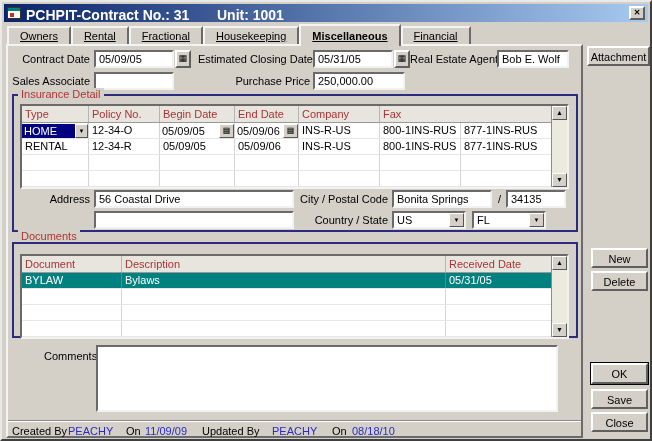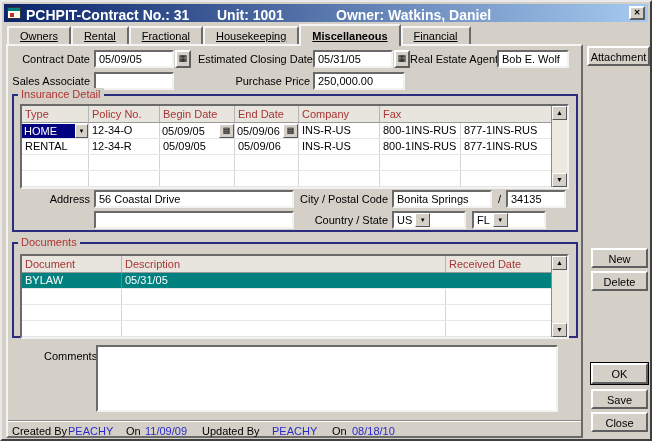--- a/index.html
+++ b/index.html
@@ -35,21 +35,21 @@
     position:absolute; left:4px; top:42px; width:577px; height:394px;
     background:#d4d0c8; border:2px solid; border-color:#f4f4f4 #6a6a6a #6a6a6a #f4f4f4;
   }
   .lbl { position:absolute; white-space:nowrap; }
   .r { text-align:right; }
   .fld {
     position:absolute; height:18px; background:#fff;
     border:2px solid; border-color:#6a6a6a #f2f2f2 #f2f2f2 #6a6a6a;
     padding:1px 3px; line-height:12px; overflow:hidden; white-space:nowrap;
   }
-  .combo-fld { display:flex; padding:0; }
+  .combo-fld { display:flex; justify-content:space-between; padding:0; }
   .combo-fld .cv { padding:1px 3px; }
   .combo {
     width:15px; height:100%; background:#d4d0c8; flex:none;
     border:1px solid; border-color:#fff #555 #555 #fff;
     font-size:6px; line-height:12px; text-align:center; color:#000; cursor:default;
   }
   .calbtn {
     position:absolute; width:16px; height:18px; background:#d4d0c8;
     border:2px solid; border-color:#fff #5f5f5f #5f5f5f #fff;
     font-size:9px; line-height:13px; text-align:center; cursor:default;
@@ -105,21 +105,20 @@
 
 <div id="window">
 
   <div class="titlebar">
     <div class="appicon">
       <div class="ai-bar"></div>
       <div class="ai-dot"></div>
     </div>
     <span class="tseg" style="left:22px">PCHPIT-Contract No.: 31</span>
     <span class="tseg" style="left:213px">Unit: 1001</span>
-    <span class="tseg" style="left:332px">Owner: Watkins, Daniel</span>
     <div class="closebtn">✕</div>
   </div>
 
   <div class="tabs">
     <div class="tab"><span>Owners</span></div>
     <div class="tab"><span>Rental</span></div>
     <div class="tab"><span>Fractional</span></div>
     <div class="tab"><span>Housekeeping</span></div>
     <div class="tab active"><span>Miscellaneous</span></div>
     <div class="tab"><span>Financial</span></div>
@@ -222,31 +221,32 @@
   <div class="fld combo-fld" style="left:390px;top:209px;width:74px">
     <span class="cv">US</span>
     <span class="combo">▼</span>
   </div>
   <div class="fld combo-fld" style="left:470px;top:209px;width:74px">
     <span class="cv">FL</span>
     <span class="combo">▼</span>
   </div>
 
   <div class="group" style="left:10px;top:240px;width:566px;height:96px"></div>
-  <span class="group-lbl" style="left:16px;top:234px">Documents</span>
+  <span class="group-lbl" style="left:16px;top:228px">Documents</span>
 
   <div class="grid" style="left:18px;top:252px;width:549px;height:85px">
     <div class="gcols">
       <div class="ghead">
         <div class="hc dc0">Document</div>
         <div class="hc dc1">Description</div>
         <div class="hc dc2">Received Date</div>
       </div>
       <div class="grow trow">
         <div class="gc dc0">BYLAW</div>
+        <div class="gc dc1">Bylaws</div>
         <div class="gc dc2">05/31/05</div>
       </div>
       <div class="grow">
         <div class="gc dc0"></div>
           <div class="gc dc1"></div>
           <div class="gc dc2"></div>
       </div>
       <div class="grow">
         <div class="gc dc0"></div>
           <div class="gc dc1"></div>

